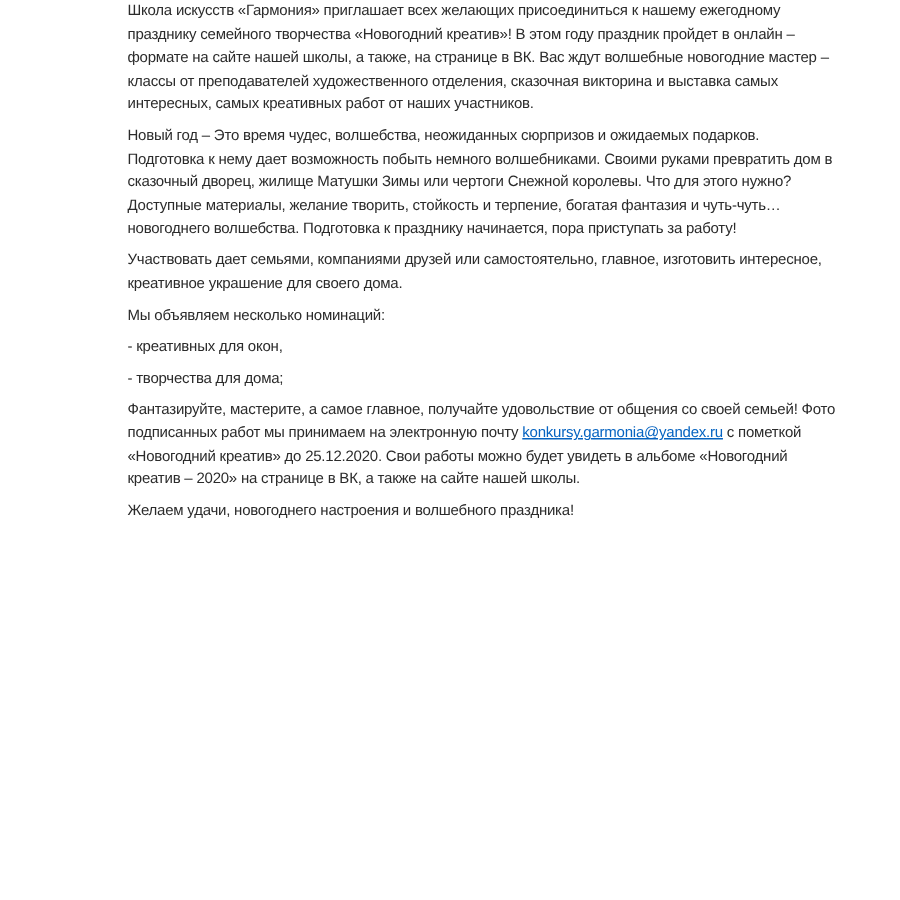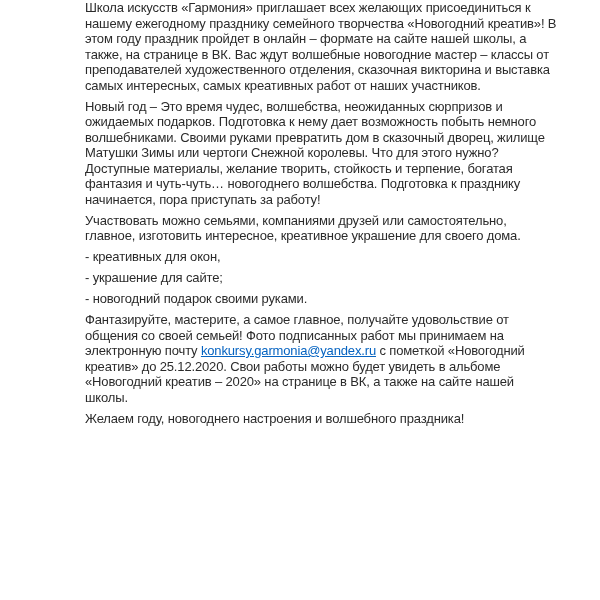--- a/index.html
+++ b/index.html
@@ -10,21 +10,21 @@
     background: #ffffff;
     overflow: hidden;
   }
   .doc-page {
     box-sizing: border-box;
     width: 600px;
     height: 600px;
     padding: 0 41px 0 85px;
     background: #ffffff;
     font-family: "Liberation Sans", "DejaVu Sans", sans-serif;
-    font-size: 13px;
+    font-size: 10px;
     letter-spacing: -0.15px;
     line-height: 15.5px;
     color: #2b2b2b;
     text-align: left;
   }
   .doc-page p {
     margin: 0 0 5.5px 0;
   }
   a.email-link {
     color: #0563c1;
@@ -33,27 +33,27 @@
 </style>
 </head>
 <body>
 
 <div class="doc-page">
 
   <p>Школа искусств «Гармония» приглашает всех желающих присоединиться к нашему ежегодному празднику семейного творчества «Новогодний креатив»! В этом году праздник пройдет в онлайн – формате на сайте нашей школы, а также, на странице в ВК. Вас ждут волшебные новогодние мастер – классы от преподавателей художественного отделения, сказочная викторина и выставка самых интересных, самых креативных работ от наших участников.</p>
 
   <p>Новый год – Это время чудес, волшебства, неожиданных сюрпризов и ожидаемых подарков. Подготовка к нему дает возможность побыть немного волшебниками. Своими руками превратить дом в сказочный дворец, жилище Матушки Зимы или чертоги Снежной королевы. Что для этого нужно? Доступные материалы, желание творить, стойкость и терпение, богатая фантазия и чуть-чуть… новогоднего волшебства. Подготовка к празднику начинается, пора приступать за работу!</p>
 
-  <p>Участвовать можно семьями, компаниями друзей или самостоятельно, главное, изготовить интересное, креативное украшение для своего дома.</p>
+  <p>Участвовать дает семьями, компаниями друзей или самостоятельно, главное, изготовить интересное, креативное украшение для своего дома.</p>
 
+  <p>Мы объявляем несколько номинаций:</p>
 
   <p>- креативных для окон,</p>
 
 
-  <p>- украшение для сайте;</p>
+  <p>- творчества для дома;</p>
 
-  <p>- новогодний подарок своими руками.</p>
 
   <p><span>Фантазируйте, мастерите, а самое главное, получайте удовольствие от общения со своей семьей! Фото подписанных работ мы принимаем на электронную почту </span><a href="#" class="email-link">konkursy.garmonia@yandex.ru</a><span> с пометкой «Новогодний креатив» до 25.12.2020. Свои работы можно будет увидеть в альбоме «Новогодний креатив – 2020» на странице в ВК, а также на сайте нашей школы.</span></p>
 
-  <p>Желаем году, новогоднего настроения и волшебного праздника!</p>
+  <p>Желаем удачи, новогоднего настроения и волшебного праздника!</p>
 
 </div>
 
 </body></html>

